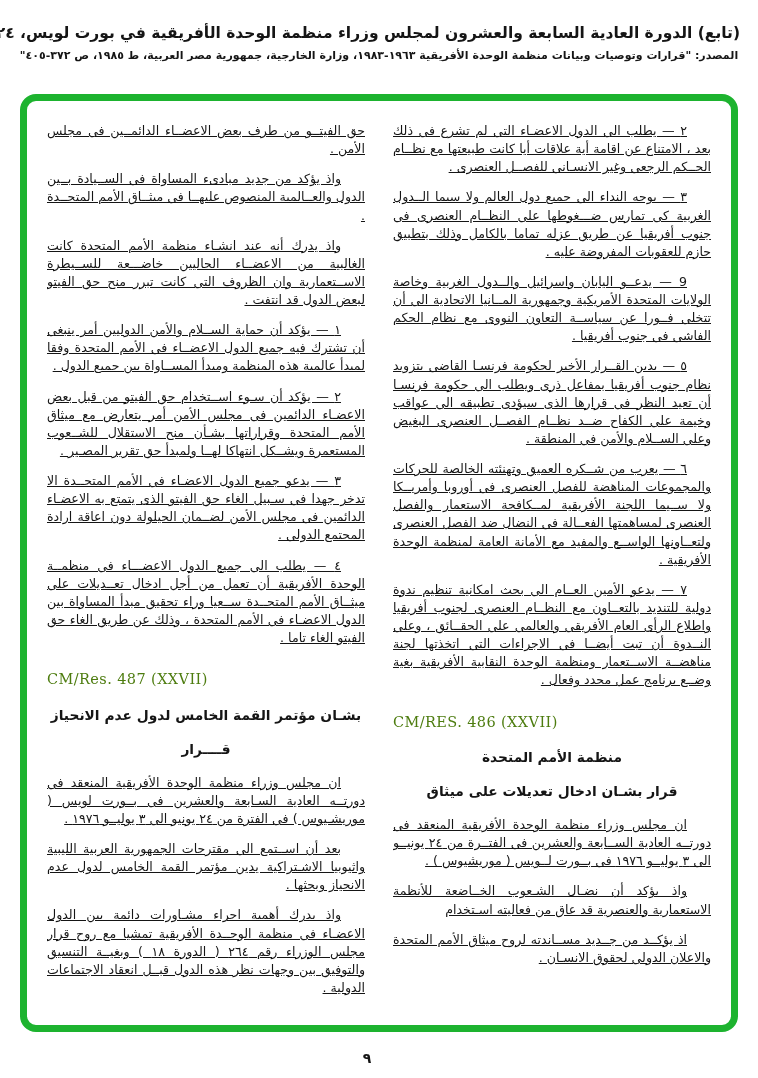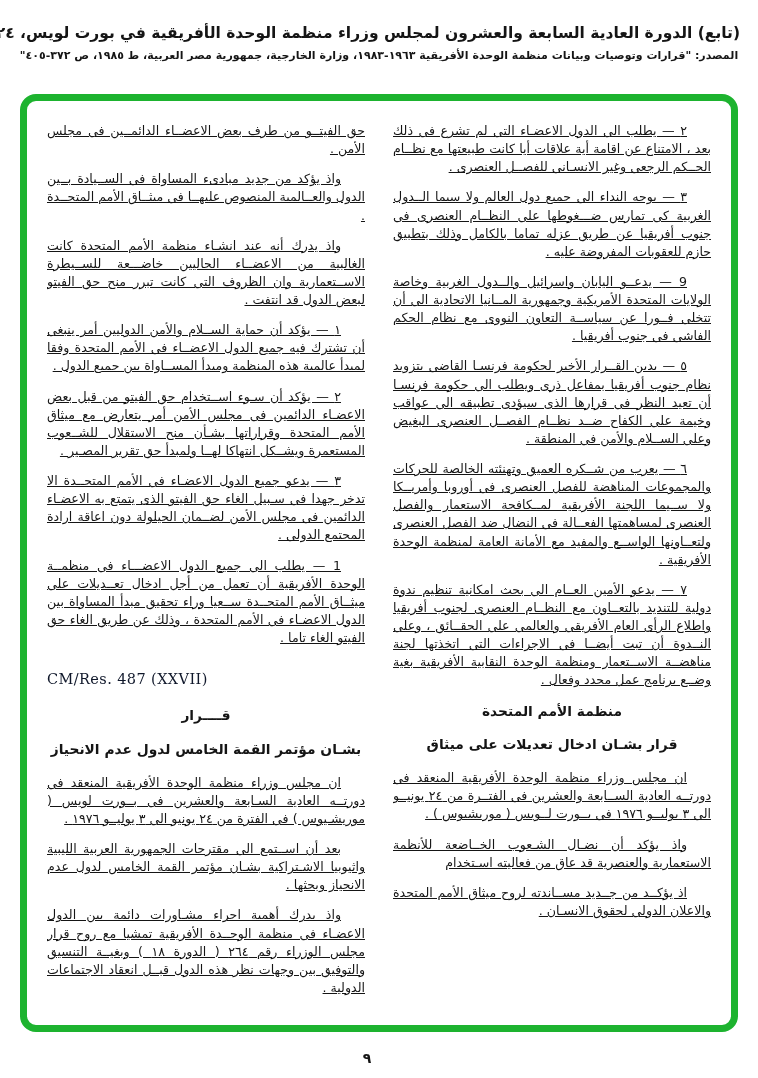--- a/index.html
+++ b/index.html
@@ -60,21 +60,21 @@
     text-decoration: underline;
   }
   .col p.no-indent { text-indent: 0; }
   .res-label {
     direction: ltr;
     text-align: left;
     font-family: "DejaVu Serif", serif;
     font-size: 14.5px;
     letter-spacing: 0.4px;
     margin: 22px 0 16px 0;
-    color: #0f172a;
+    color: #4d7c0f;
   }
   .res-heading {
     text-align: center;
     font-weight: bold;
     font-size: 13.8px;
     margin: 0 0 14px 0;
     text-indent: 0;
   }
   .page-number {
     position: absolute;
@@ -99,40 +99,41 @@
   <div class="green-box">
     <div class="columns">
 
       <section class="col">
         <p>٢ — يطلب الى الدول الاعضـاء التى لم تشرع فى ذلك بعد ، الامتناع عن اقامة أية علاقات أيا كانت طبيعتها مع نظــام الحــكم الرجعى وغير الانسـانى للفصــل العنصرى .</p>
         <p>٣ — يوجه النداء الى جميع دول العالم ولا سيما الــدول الغربية كى تمارس ضـــغوطها على النظــام العنصرى فى جنوب أفريقيا عن طريق عزله تماما بالكامل وذلك بتطبيق حازم للعقوبات المفروضة عليه .</p>
         <p>9 — يدعــو اليابان واسرائيل والــدول الغربية وخاصة الولايات المتحدة الأمريكية وجمهورية المــانيا الاتحادية الى أن تتخلى فــورا عن سياســة التعاون النووى مع نظام الحكم الفاشى فى جنوب أفريقيا .</p>
         <p>٥ — يدين القــرار الأخير لحكومة فرنسـا القاضى بتزويد نظام جنوب أفريقيا بمفاعل ذرى ويطلب الى حكومة فرنسـا أن تعيد النظر فى قرارها الذى سيؤدى تطبيقه الى عواقب وخيمة على الكفاح ضــد نظــام الفصــل العنصرى البغيض وعلى الســلام والأمن فى المنطقة .</p>
         <p>٦ — يعرب من شــكره العميق وتهنئته الخالصة للحركات والمجموعات المناهضة للفصل العنصرى فى أوروبا وأمريــكا ولا ســيما اللجنة الأفريقية لمــكافحة الاستعمار والفصل العنصرى لمساهمتها الفعــالة فى النضال ضد الفصل العنصرى ولتعــاونها الواســع والمفيد مع الأمانة العامة لمنظمة الوحدة الأفريقية .</p>
         <p>٧ — يدعو الأمين العــام الى بحث امكانية تنظيم ندوة دولية للتنديد بالتعــاون مع النظــام العنصرى لجنوب أفريقيا واطلاع الرأى العام الأفريقى والعالمى على الحقــائق ، وعلى النــدوة أن تبت أيضــا فى الاجراءات التى اتخذتها لجنة مناهضــة الاســتعمار ومنظمة الوحدة النقابية الأفريقية بغية وضــع برنامج عمل محدد وفعال .</p>
+        <div class="res-label">CM/RES. 486 (XXVII)</div>
         <div class="res-heading">منظمة الأمم المتحدة</div>
         <div class="res-heading">قرار بشـان ادخال تعديلات على ميثاق</div>
         <p>ان مجلس وزراء منظمة الوحدة الأفريقية المنعقد فى دورتــه العادية الســابعة والعشرين فى الفتــرة من ٢٤ يونيــو الى ٣ يوليــو ١٩٧٦ فى بــورت لــويس ( موريشيوس ) .</p>
         <p>واذ يؤكد أن نضـال الشـعوب الخــاضعة للأنظمة الاستعمارية والعنصرية قد عاق من فعاليته اسـتخدام</p>
         <p>اذ يؤكــد من جــديد مســاندته لروح ميثاق الأمم المتحدة والاعلان الدولى لحقوق الانسـان .</p>
       </section>
 
       <section class="col">
         <p class="no-indent">حق الفيتــو من طرف بعض الاعضــاء الدائمــين فى مجلس الأمن .</p>
         <p>واذ يؤكد من جديد مبادىء المساواة فى الســيادة بــين الدول والعــالمية المنصوص عليهــا فى ميثــاق الأمم المتحــدة .</p>
         <p>واذ يدرك أنه عند انشـاء منظمة الأمم المتحدة كانت الغالبية من الاعضــاء الحاليين خاضـــعة للســيطرة الاســتعمارية وان الظروف التى كانت تبرر منح حق الفيتو لبعض الدول قد انتفت .</p>
         <p>١ — يؤكد أن حماية الســلام والأمن الدوليين أمر ينبغى أن تشترك فيه جميع الدول الاعضــاء فى الأمم المتحدة وفقا لمبدأ عالمية هذه المنظمة ومبدأ المســاواة بين جميع الدول .</p>
         <p>٢ — يؤكد أن سـوء اســتخدام حق الفيتو من قبل بعض الاعضـاء الدائمين فى مجلس الأمن أمر يتعارض مع ميثاق الأمم المتحدة وقراراتها بشـأن منح الاستقلال للشــعوب المستعمرة ويشــكل انتهاكا لهــا ولمبدأ حق تقرير المصـير .</p>
         <p>٣ — يدعو جميع الدول الاعضـاء فى الأمم المتحــدة الا تدخر جهدا فى سـبيل الغاء حق الفيتو الذى يتمتع به الاعضـاء الدائمين فى مجلس الأمن لضــمان الحيلولة دون اعاقة ارادة المجتمع الدولى .</p>
-        <p>1 — يطلب الى جميع الدول الاعضـــاء فى منظمــة الوحدة الأفريقية أن تعمل من أجل ادخال تعــديلات على ميثــاق الأمم المتحــدة ســعيا وراء تحقيق مبدأ المساواة بين الدول الاعضـاء فى الأمم المتحدة ، وذلك عن طريق الغاء حق الفيتو الغاء تاما .</p>
+        <p>٤ — يطلب الى جميع الدول الاعضـــاء فى منظمــة الوحدة الأفريقية أن تعمل من أجل ادخال تعــديلات على ميثــاق الأمم المتحــدة ســعيا وراء تحقيق مبدأ المساواة بين الدول الاعضـاء فى الأمم المتحدة ، وذلك عن طريق الغاء حق الفيتو الغاء تاما .</p>
         <div class="res-label">CM/Res. 487 (XXVII)</div>
+        <div class="res-heading">بشـان مؤتمر القمة الخامس لدول عدم الانحياز</div>
         <div class="res-heading">قــــرار</div>
-        <div class="res-heading">بشـان مؤتمر القمة الخامس لدول عدم الانحياز</div>
         <p>ان مجلس وزراء منظمة الوحدة الأفريقية المنعقد فى دورتــه العادية السـابعة والعشرين فى بــورت لويس ( موريشـيوس ) فى الفترة من ٢٤ يونيو الى ٣ يوليــو ١٩٧٦ .</p>
-        <p>بعد أن اســتمع الى مقترحات الجمهورية العربية الليبية واثيوبيا الاشـتراكية بشـان مؤتمر القمة الخامس لدول عدم الانحياز وبحثها .</p>
+        <p>بعد أن اســتمع الى مقترحات الجمهورية العربية الليبية واثيوبيا الاشـتراكية يدين مؤتمر القمة الخامس لدول عدم الانحياز وبحثها .</p>
         <p>واذ يدرك أهمية اجراء مشـاورات دائمة بين الدول الاعضـاء فى منظمة الوحــدة الأفريقية تمشيا مع روح قرار مجلس الوزراء رقم ٢٦٤ ( الدورة ١٨ ) وبغيــة التنسيق والتوفيق بين وجهات نظر هذه الدول قبــل انعقاد الاجتماعات الدولية .</p>
       </section>
 
     </div>
   </div>
 
   <div class="page-number">٩</div>
 
 </div>
 

